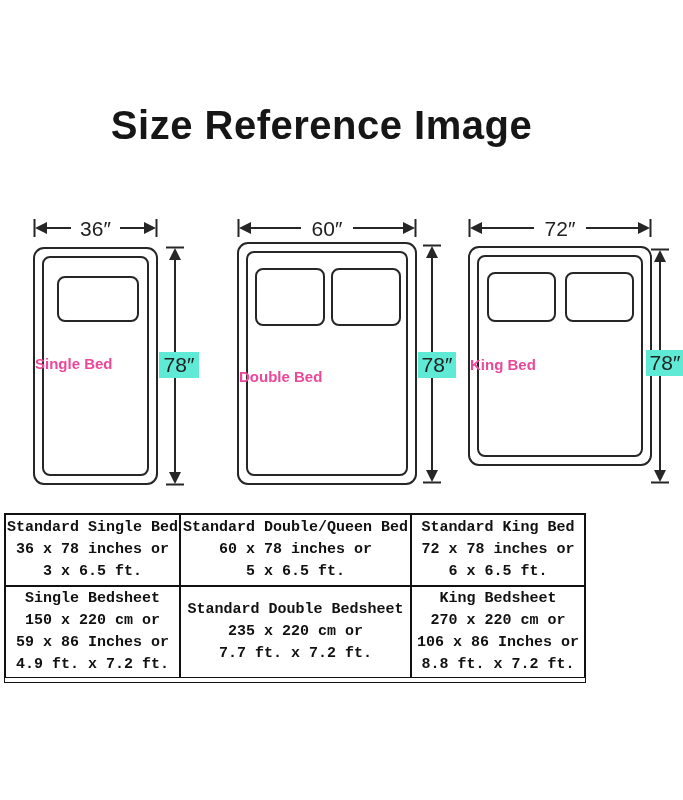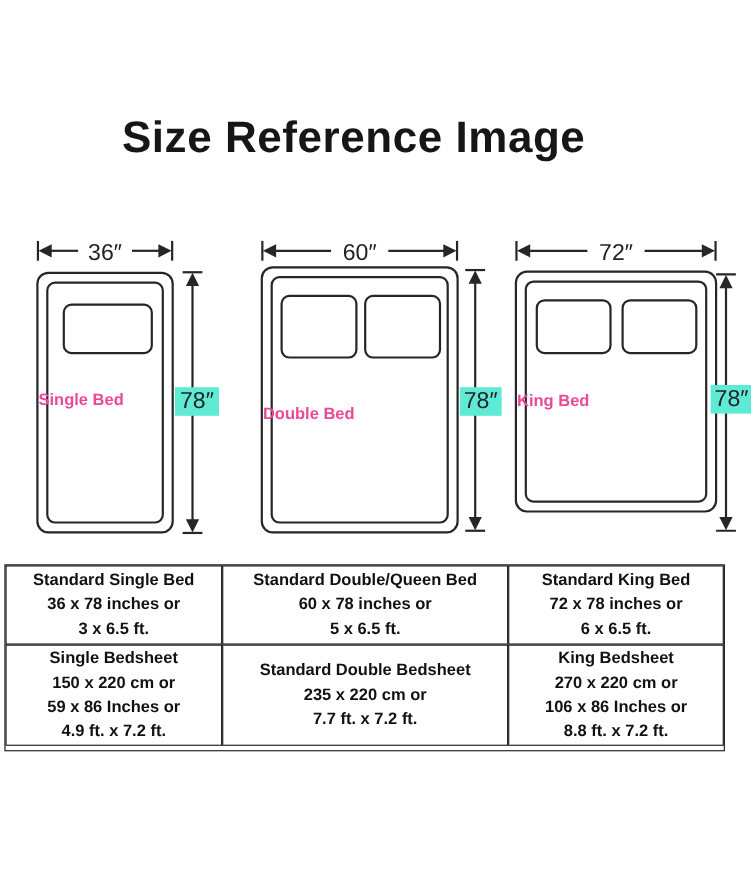--- a/index.html
+++ b/index.html
@@ -42,25 +42,26 @@
   .bed-label{
     position:absolute;left:0;right:0;text-align:left;
     font-size:15px;font-weight:700;color:#ec4899;
   }
   .v-dim-label{
     position:absolute;background:#5eead4;text-align:center;
     font-size:21px;color:#222;line-height:26px;height:26px;
   }
   .size-table{
     position:absolute;left:4px;top:513px;
-    width:655px;height:170px;box-sizing:border-box;
+    width:582px;height:170px;box-sizing:border-box;
     border:1.5px solid #111;
     display:grid;
     grid-template-columns:195fr 258fr 194fr;
     grid-template-rows:72px 92px;
+    font-family:Liberation Mono, monospace;
   }
   .cell{
     border:1.5px solid #111;
     display:flex;flex-direction:column;
     justify-content:center;align-items:center;
     font-size:15px;font-weight:700;color:#111;
     line-height:22px;text-align:center;
   }
 </style>
 </head>

